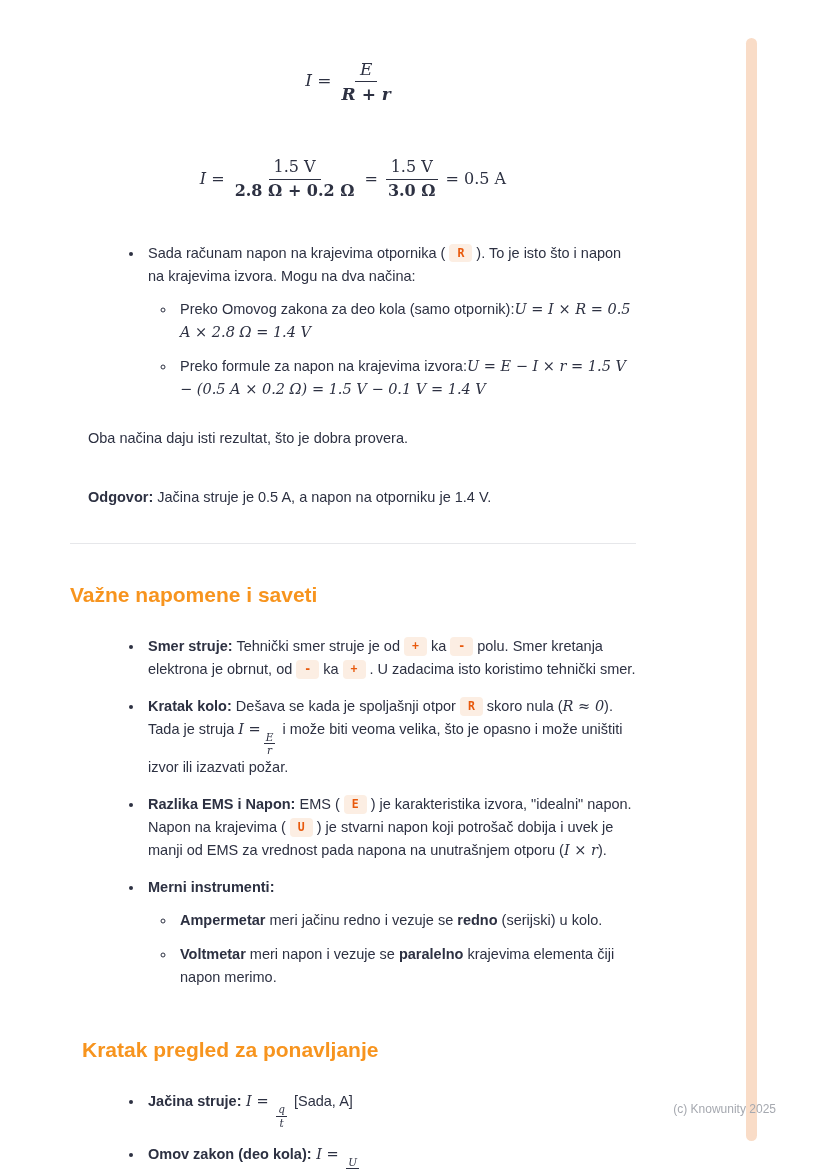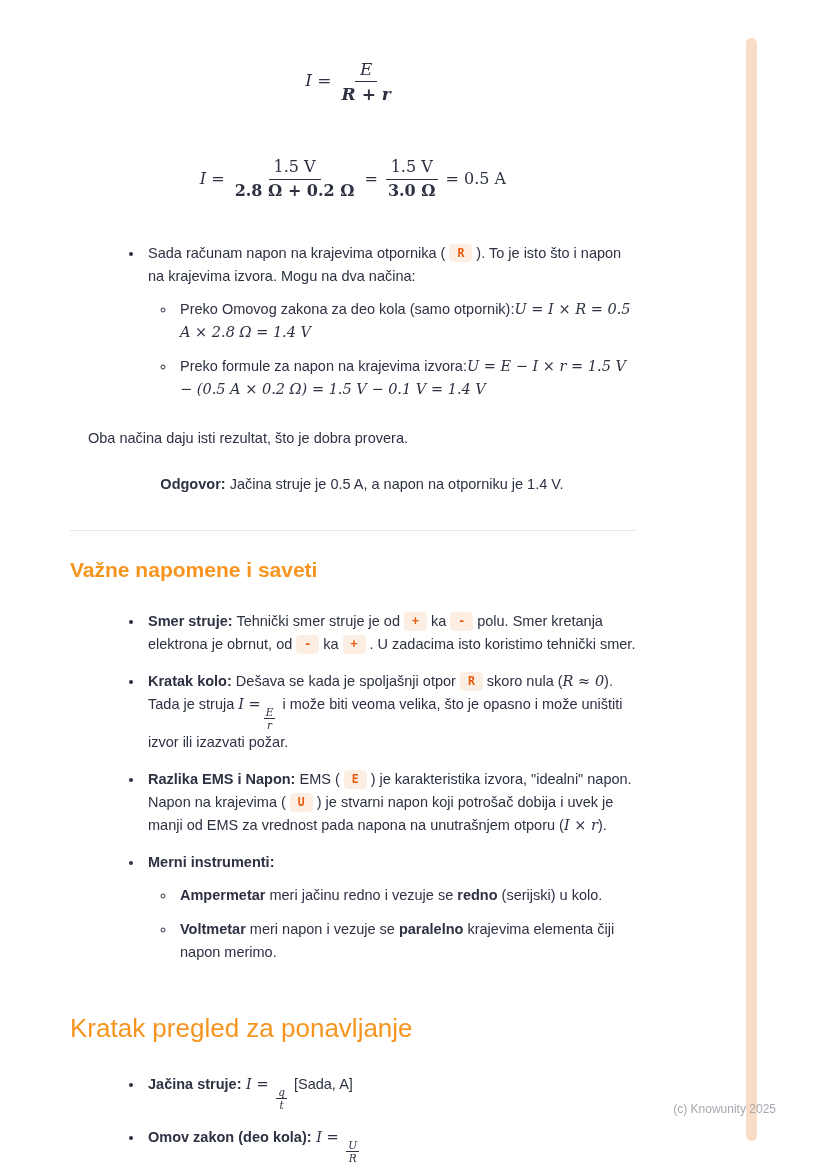--- a/index.html
+++ b/index.html
@@ -40,24 +40,24 @@
   .badge{
     display:inline-block;background:var(--badge-bg);color:var(--badge-text);
     font-family:"DejaVu Sans Mono",monospace;font-size:11.5px;font-weight:bold;
     padding:1px 8px;border-radius:4px;margin:0 4px;vertical-align:1px;line-height:1.45;
   }
   ul.l1{list-style:disc;margin:0 0 0 0;padding-left:34px;}
   ul.l2{list-style:circle;margin:10px 0 0 0;padding-left:28px;}
   ul.l1 > li{margin-bottom:14px;padding-left:4px;margin-left:40px;}
   ul.l2 > li{margin-bottom:12px;padding-left:4px;}
   p.check{margin:26px 0 0 18px;}
-  p.answer{margin:23px 0 0 18px;text-align:center;}
+  p.answer{margin:36px 0 0 18px;}
   hr.divider{border:none;border-top:1px solid var(--divider);margin:34px 0 0;}
-  h2.sect{color:var(--heading);font-size:21px;font-weight:700;margin:22px 0 24px;}
-  h2.sect2{color:var(--heading);font-size:26px;font-weight:400;margin:44px 0 24px;}
+  h2.sect{color:var(--heading);font-size:21px;font-weight:700;margin:34px 0 24px;}
+  h2.sect2{color:var(--heading);font-size:21px;font-weight:700;margin:44px 12px 24px;}
   .copyright{
     position:absolute;top:1100px;right:52px;font-size:12px;color:var(--muted);z-index:2;
   }
 </style>
 </head>
 <body>
 
 <div class="page">
   <div class="stripe"></div>
 

